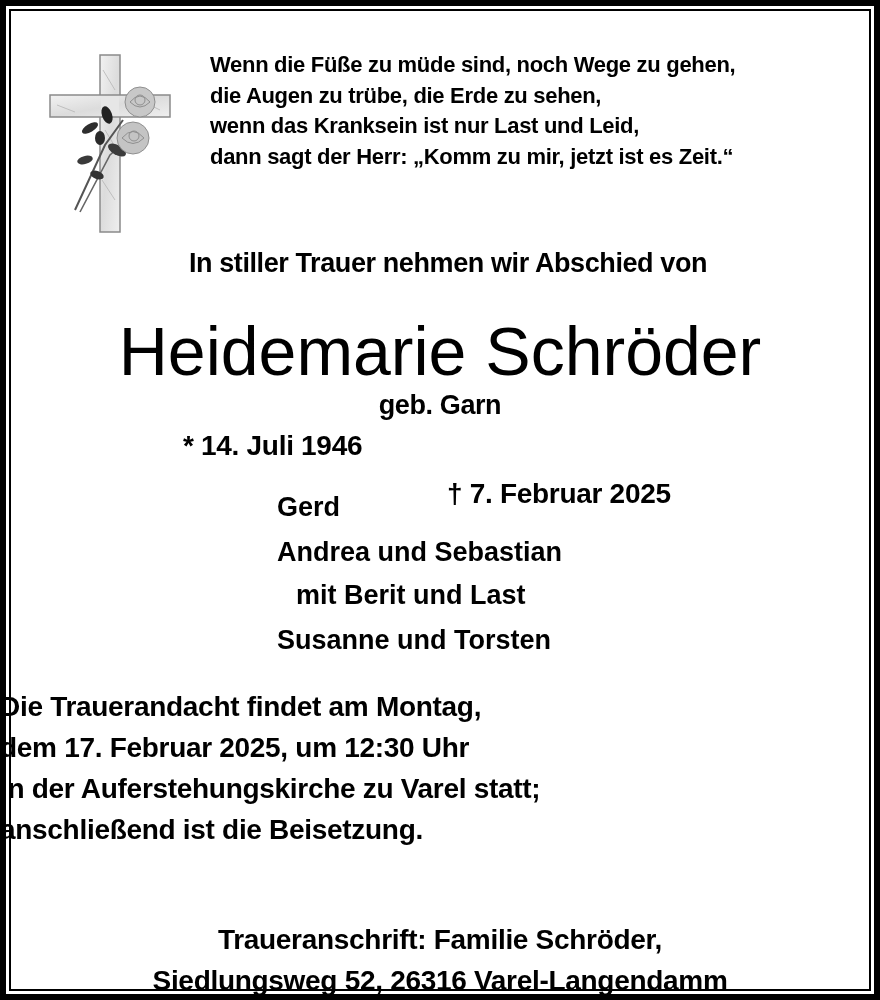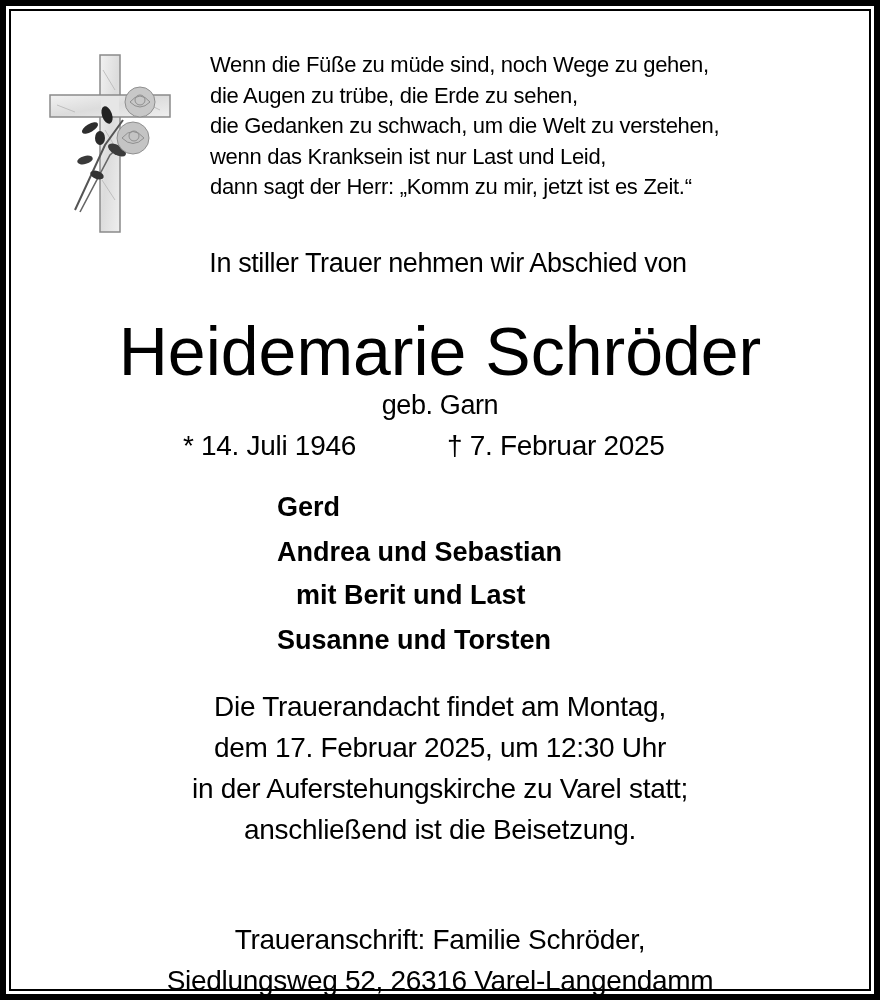--- a/index.html
+++ b/index.html
@@ -2,37 +2,37 @@
 <html><head>
   <meta charset="utf-8">
   <style>
     html, body { margin: 0; padding: 0; background: #ffffff; }
     body { width: 880px; height: 1000px; position: relative; overflow: hidden;
            font-family: "Liberation Sans Narrow", "Liberation Sans", "DejaVu Sans", sans-serif; color: #000; }
     .frame-outer { position: absolute; left: 0; top: 0; width: 880px; height: 1000px;
                    box-sizing: border-box; border: 6px solid #000; }
     .frame-inner { position: absolute; left: 9px; top: 9px; right: 9px; bottom: 9px;
                    border: 2px solid #000; }
-    .abs { position: absolute; white-space: nowrap; }
+    .abs { position: absolute; white-space: nowrap; font-weight: bold; }
     .poem { left: 210px; top: 50px; font-size: 22px; line-height: 30.5px; letter-spacing: -0.3px; }
     .poem div { height: 30.5px; }
     .cross { position: absolute; left: 45px; top: 50px; width: 130px; height: 185px; }
     .intro { left: 8px; width: 880px; top: 248px; text-align: center; font-size: 27px; letter-spacing: -0.4px; }
     .name { left: 0; width: 880px; top: 312px; text-align: center; font-size: 68px; font-weight: normal;
             letter-spacing: 0px; font-family: "Liberation Sans", "DejaVu Sans", sans-serif; }
     .maiden { left: 0; width: 880px; top: 390px; text-align: center; font-size: 27px; letter-spacing: -0.4px; }
     .dates { left: 0; width: 880px; top: 430px; font-size: 28px; letter-spacing: -0.3px; }
     .dates .born { position: absolute; left: 183px; }
-    .dates .died { position: absolute; left: 447px; }
+    .dates .died { position: absolute; left: 447px; margin-top: 48px; }
     .family { font-family: Liberation Sans, sans-serif; font-weight: bold; font-size: 27px; }
     .f1 { left: 277px; top: 492px; }
     .f2 { left: 277px; top: 537px; }
     .f3 { left: 296px; top: 580px; }
     .f4 { left: 277px; top: 625px; }
-    .service { left: 0; width: 880px; top: 686px; text-align: center; font-size: 28px; line-height: 41px; letter-spacing: -0.3px; }
+    .service { left: 0; width: 880px; top: 686px; text-align: left; font-size: 28px; line-height: 41px; letter-spacing: -0.3px; }
     .service div, .address div { height: 41px; }
     .address { left: 0; width: 880px; top: 879px; text-align: center; font-size: 28px; line-height: 42px; letter-spacing: -0.3px; margin-top: 40px; }
   </style>
 </head>
 <body>
 
 <div class="frame-outer"></div>
 <div class="frame-inner"></div>
 
 <svg class="cross" viewBox="0 0 130 185">
@@ -65,21 +65,20 @@
   <path d="M85 52 Q95 40 105 52 Q95 62 85 52" fill="none" stroke="#8f8f8f" stroke-width="1"></path>
   <circle cx="95" cy="50" r="5" fill="none" stroke="#8f8f8f" stroke-width="1"></circle>
   <circle cx="88" cy="88" r="16" fill="#c4c4c4" stroke="#8f8f8f" stroke-width="1"></circle>
   <path d="M77 88 Q88 75 99 88 Q88 99 77 88" fill="none" stroke="#8f8f8f" stroke-width="1"></path>
   <circle cx="89" cy="86" r="5" fill="none" stroke="#8f8f8f" stroke-width="1"></circle>
 </svg>
 
 <div class="abs poem">
   <div>Wenn die Füße zu müde sind, noch Wege zu gehen,</div>
   <div>die Augen zu trübe, die Erde zu sehen,</div>
-  <div>die Gedanken zu schwach, um die Welt zu verstehen,</div>
   <div>wenn das Kranksein ist nur Last und Leid,</div>
   <div>dann sagt der Herr: „Komm zu mir, jetzt ist es Zeit.“</div>
 </div>
 
 <div class="abs intro">In stiller Trauer nehmen wir Abschied von</div>
 
 <div class="abs name">Heidemarie Schröder</div>
 
 <div class="abs maiden">geb. Garn</div>
 

